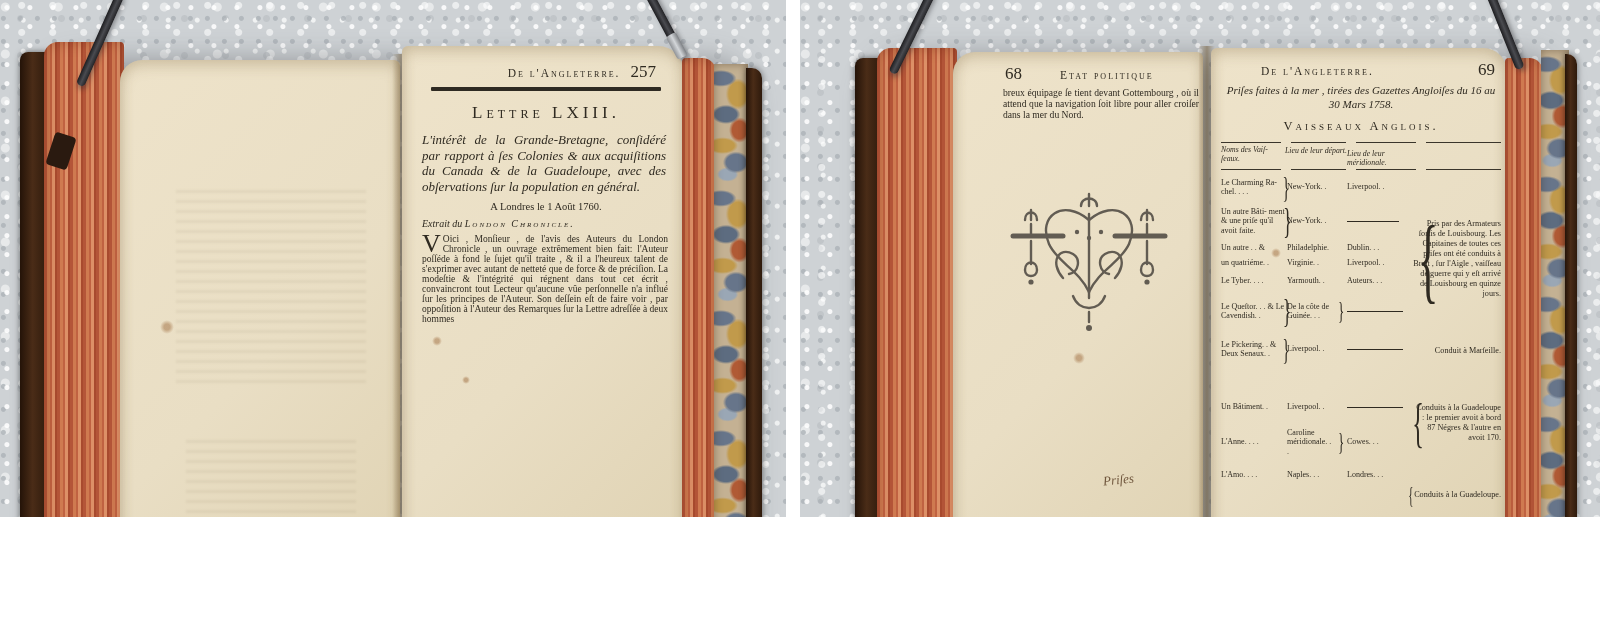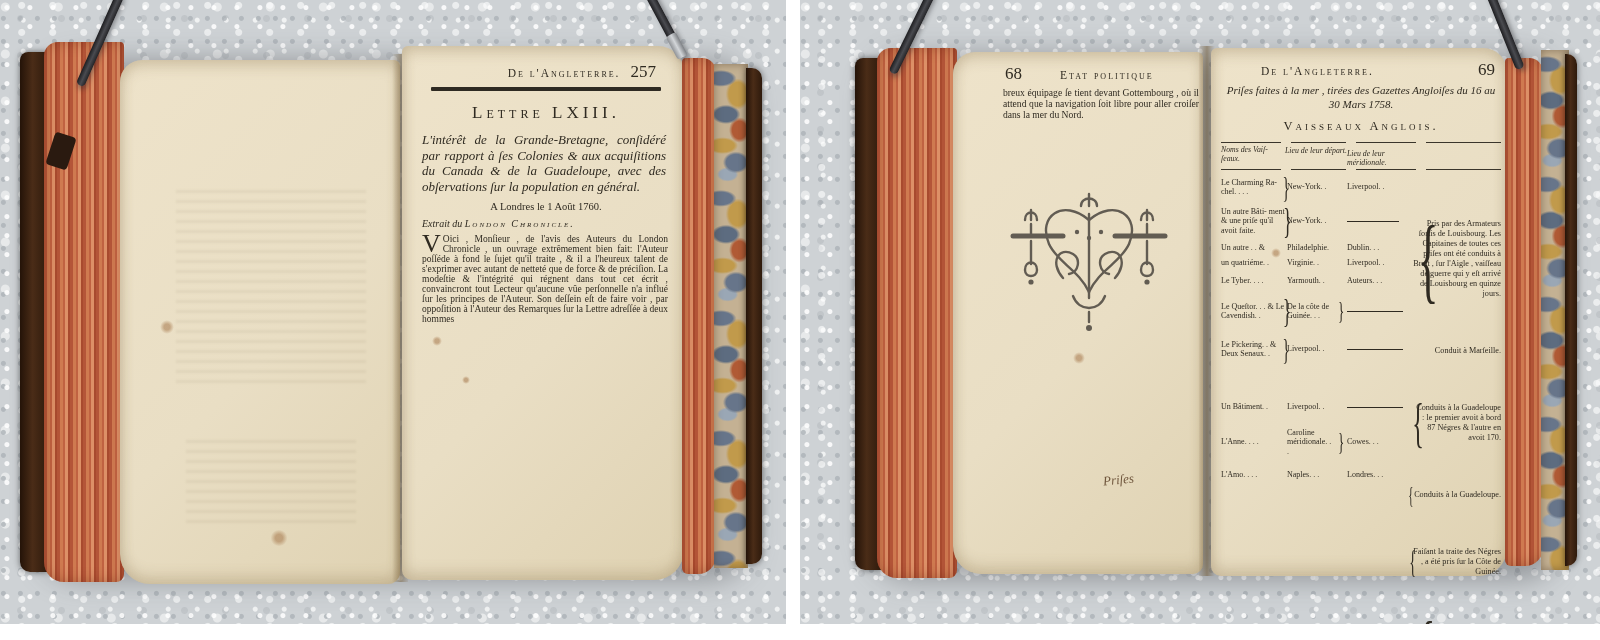--- a/index.html
+++ b/index.html
@@ -3,21 +3,21 @@
 <meta charset="utf-8">
 <style>
   html,body { margin:0; padding:0; background:#ffffff; }
   * { box-sizing:border-box; }
   .canvas {
     position:relative; width:1600px; height:640px; overflow:hidden;
     font-family:"Liberation Serif","DejaVu Serif",serif; color:#2f2a21;
   }
   
   .photo {
-    position:absolute; top:0; height:624px; overflow:hidden;
+    position:absolute; top:0; height:517px; overflow:hidden;
     background-color:#ced2d5;
     background-image:
       radial-gradient(circle at 30% 40%, rgba(255,255,255,.85) 0 2px, rgba(255,255,255,0) 3px),
       radial-gradient(circle at 70% 20%, rgba(255,255,255,.6) 0 3px, rgba(255,255,255,0) 4px),
       radial-gradient(circle at 20% 80%, rgba(172,178,183,.8) 0 2px, rgba(172,178,183,0) 3px),
       radial-gradient(circle at 80% 65%, rgba(255,255,255,.7) 0 2px, rgba(255,255,255,0) 3px),
       radial-gradient(circle at 50% 50%, rgba(186,191,195,.65) 0 3px, rgba(186,191,195,0) 4px),
       radial-gradient(circle at 10% 15%, rgba(255,255,255,.5) 0 4px, rgba(255,255,255,0) 5px);
     background-size: 23px 19px, 31px 27px, 17px 23px, 29px 31px, 41px 37px, 53px 47px;
   }

